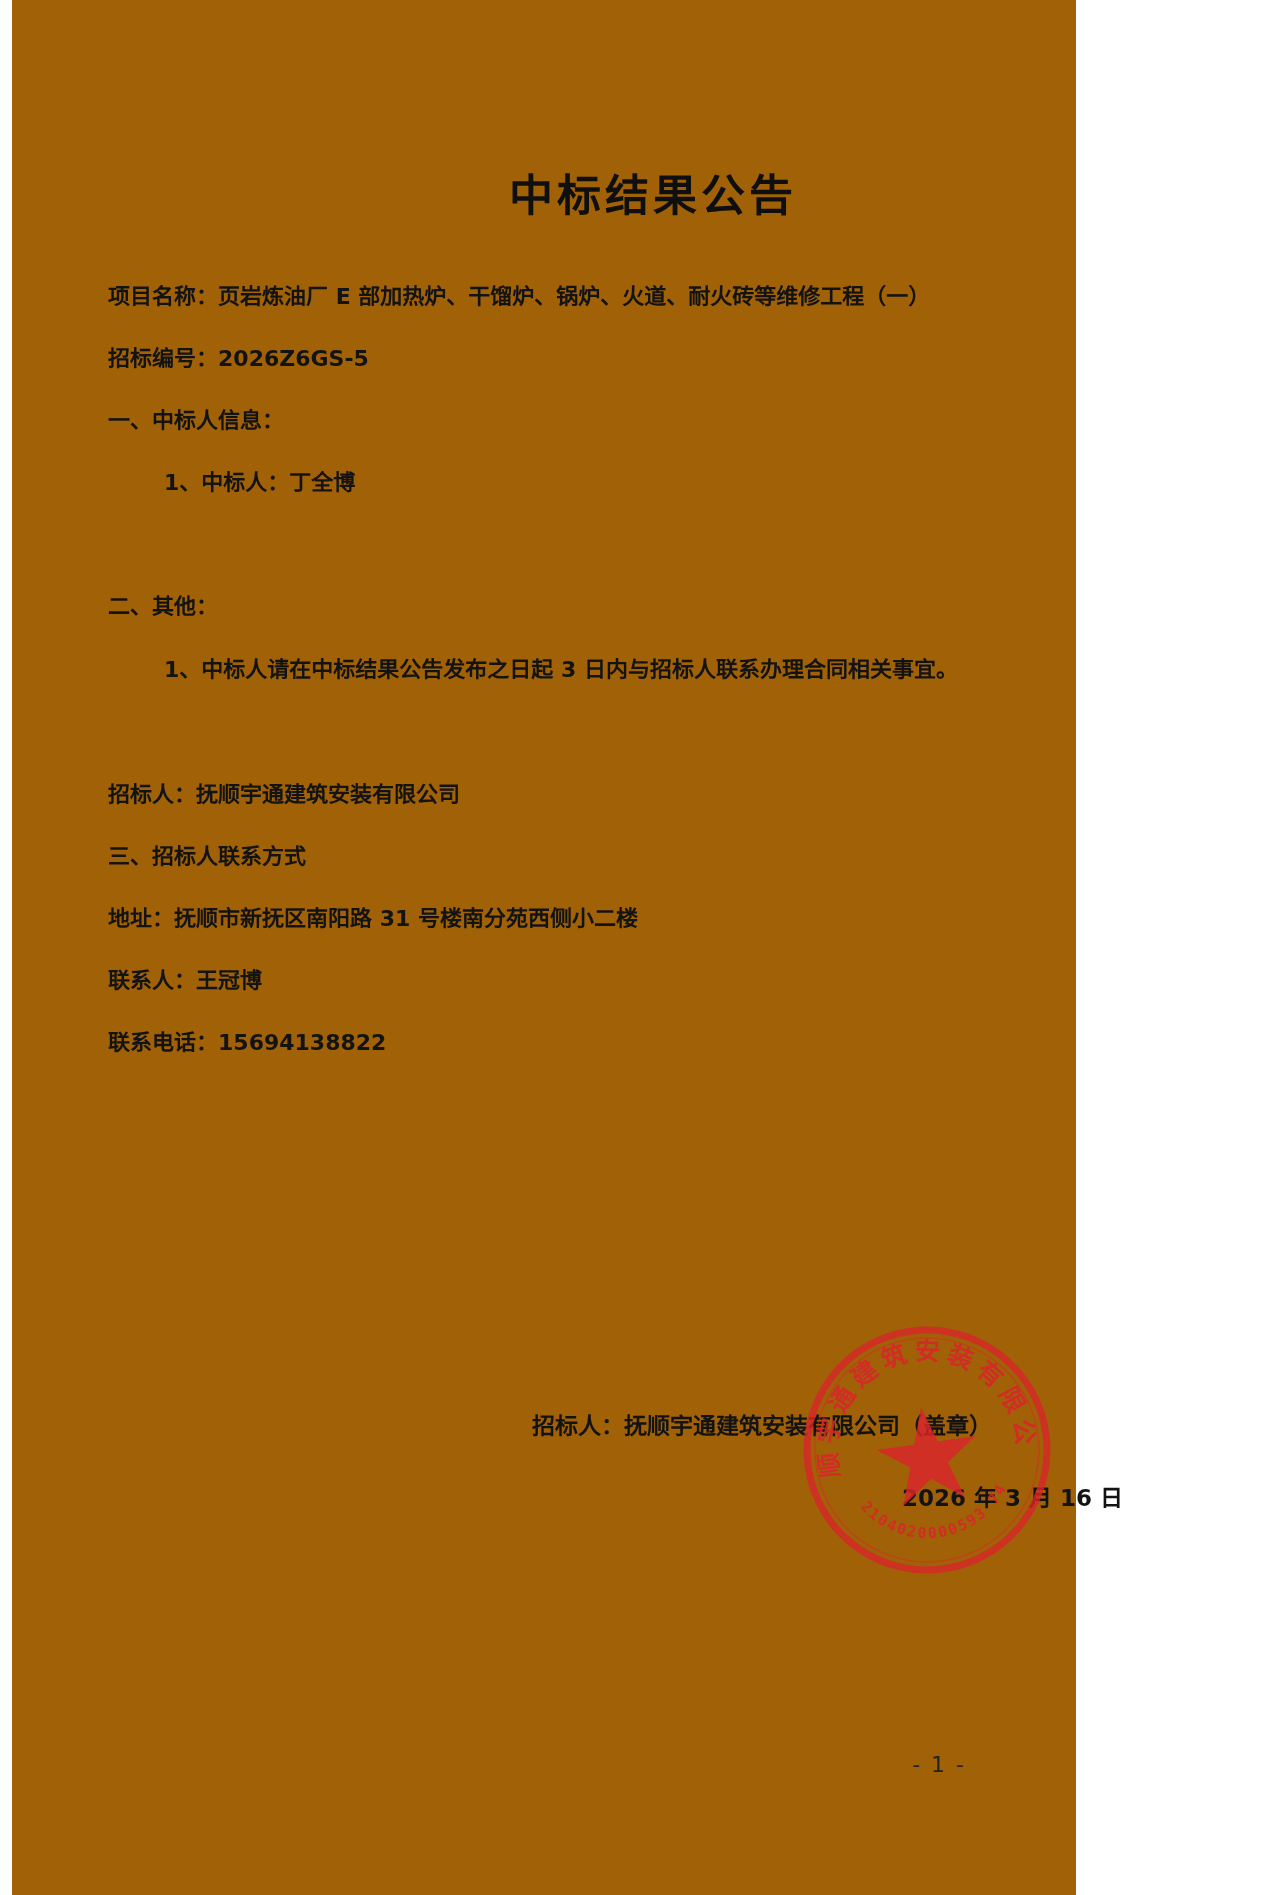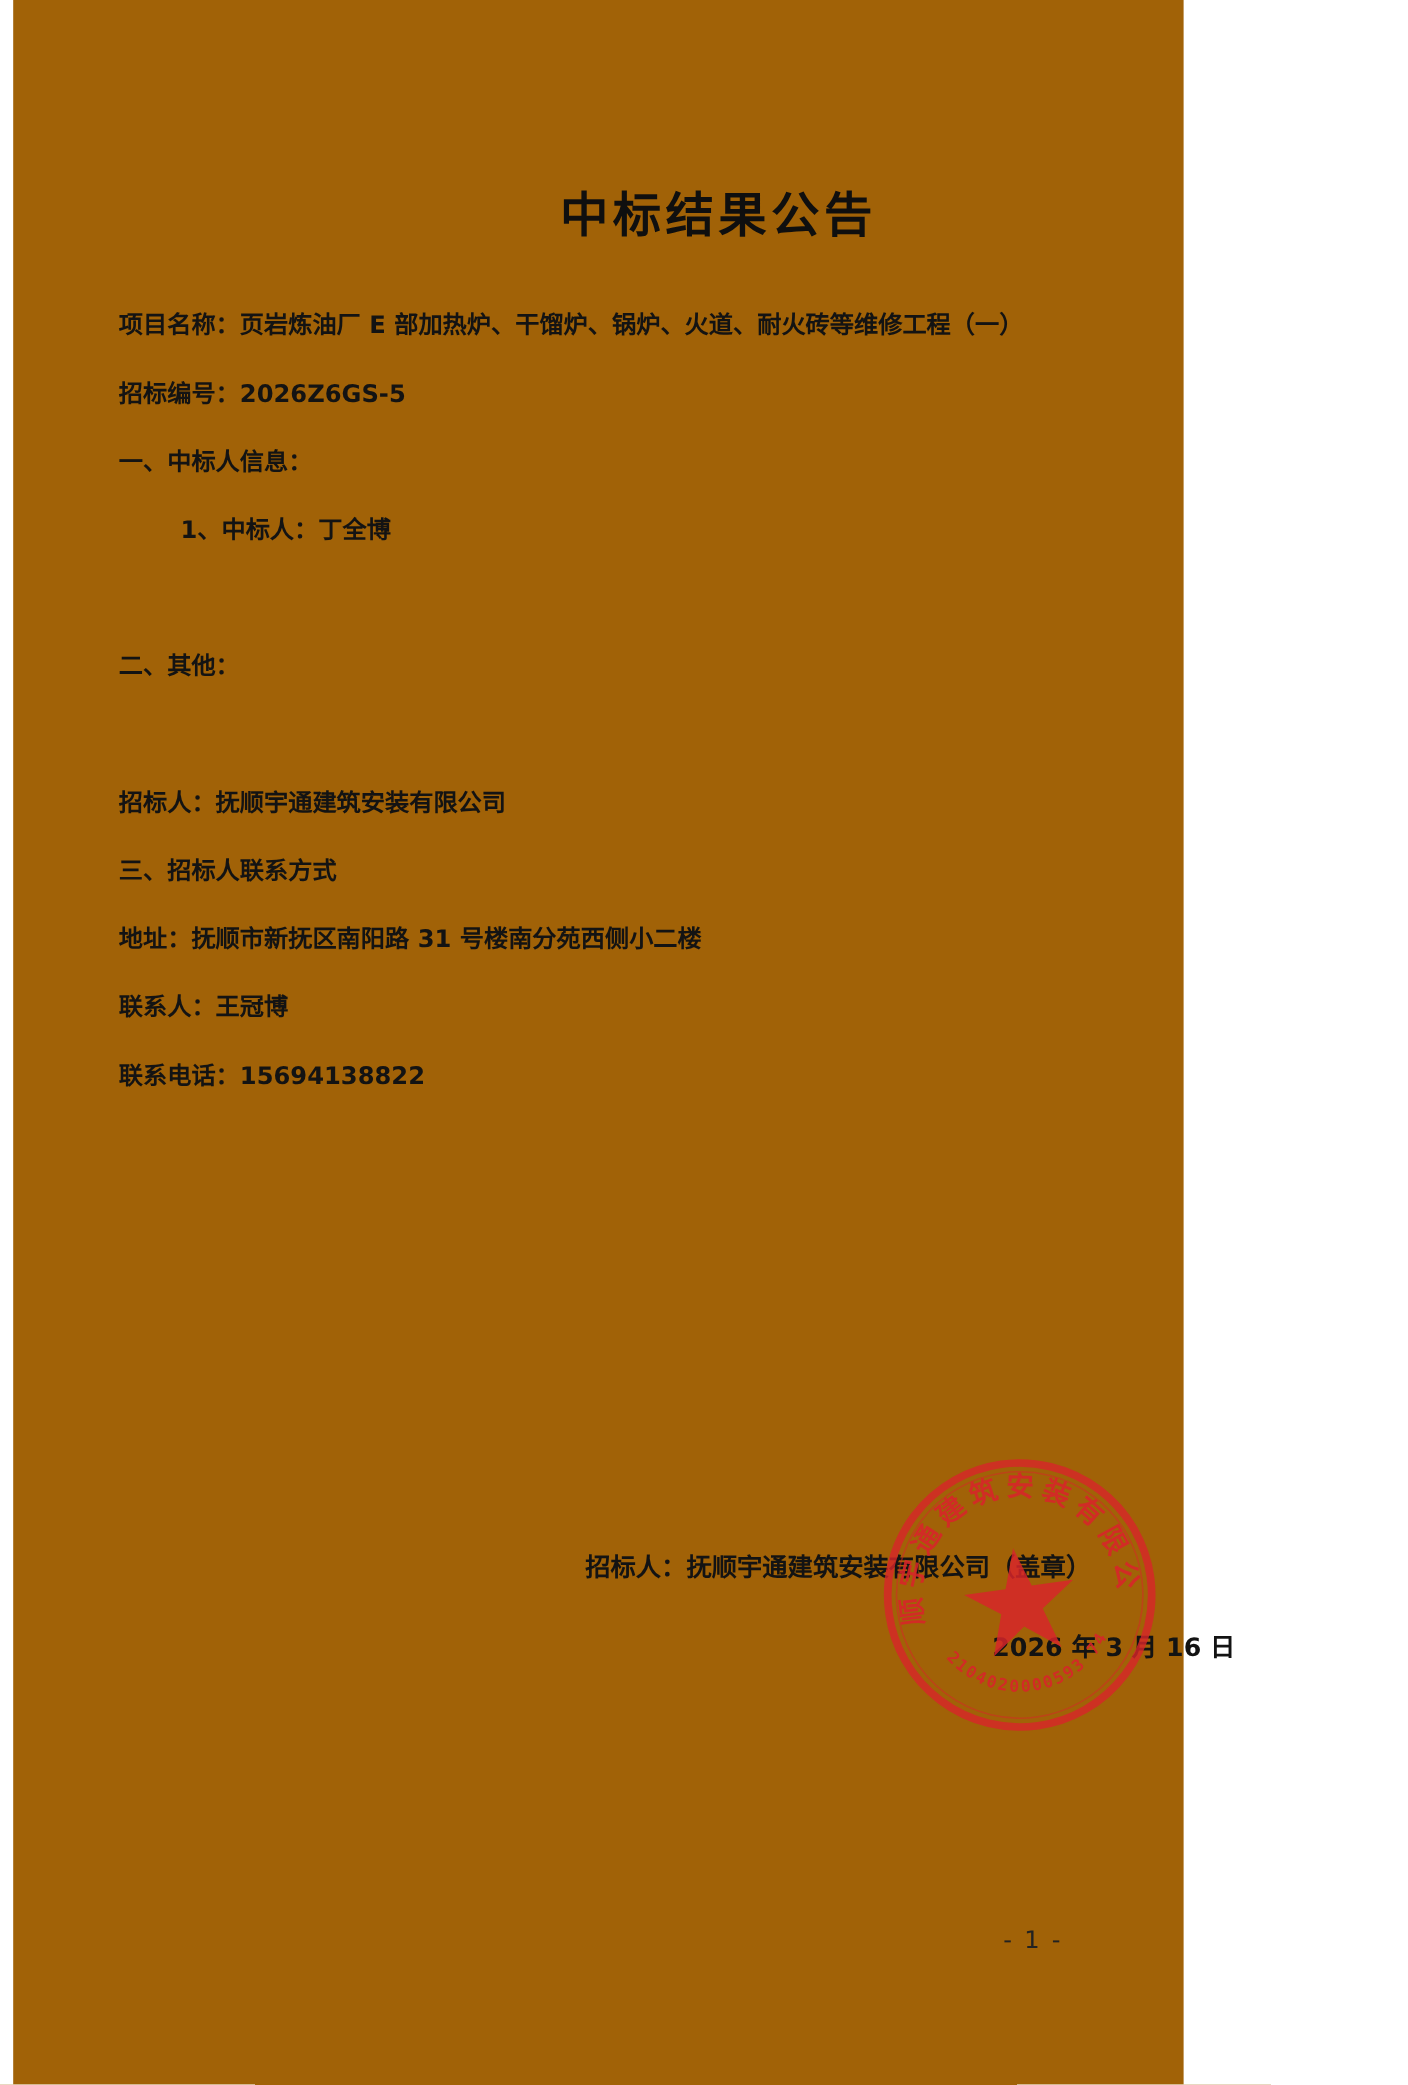--- a/index.html
+++ b/index.html
@@ -110,20 +110,21 @@
 
     <div class="line">一、中标人信息：</div>
 
     <div class="line indent-1">1、中标人：丁全博</div>
 
 
     <div class="gap-large"></div>
 
     <div class="line">二、其他：</div>
 
+    <div class="line wrap indent-2">1、中标人请在中标结果公告发布之日起 3 日内与招标人联系办理合同相关事宜。</div>
 
     <div class="gap-large"></div>
 
     <div class="line">
       <span>招标人：</span><span>抚顺宇通建筑安装有限公司</span>
     </div>
 
     <div class="line">三、招标人联系方式</div>
 
     <div class="line">

